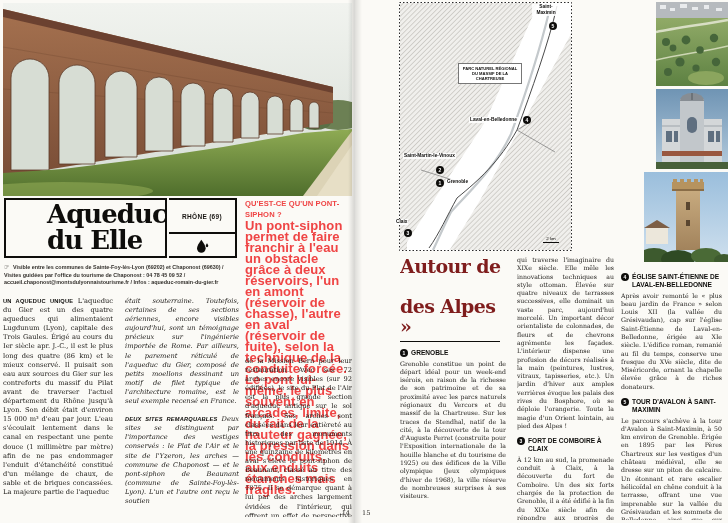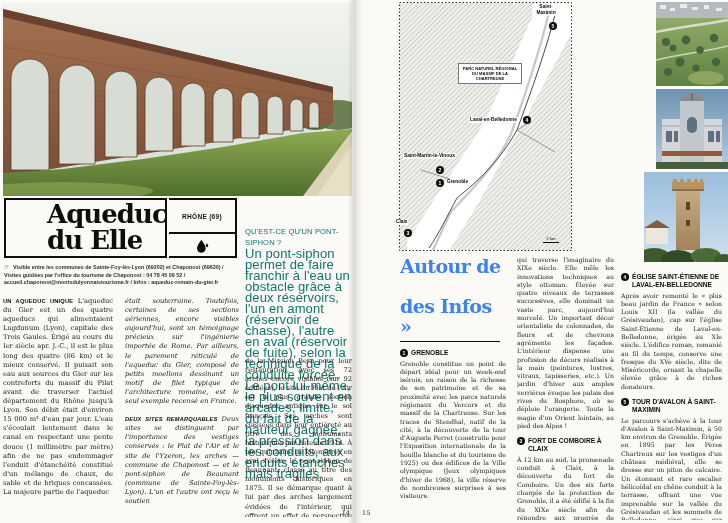--- a/index.html
+++ b/index.html
@@ -46,21 +46,21 @@
   }
   #lcol1 { left:3px;  width:110px; }
   #lcol2 { left:125px; width:114px;font-style:italic; }
   #lcol2 .para2 { margin-top:9px; }
   .lead {
     font-family:"Liberation Sans", sans-serif; font-weight:bold;
     font-size:5.7px; letter-spacing:0.2px; color:#0e0d0b;
   }
   .qa {
     position:absolute; left:245px; top:198px; width:107px;
-    font-family:"Liberation Sans", sans-serif; font-weight:normal; color:#0f766e;margin-top:28px;
+    font-family:"Liberation Sans", sans-serif; font-weight:bold; color:#ef4444;
   }
   .qa-head { font-size:7.6px; line-height:11px; letter-spacing:0.1px; }
   .qa-body { font-size:13px; line-height:11px; letter-spacing:0.1px; }
   #lcol3 { left:245px; top:357px; width:107px; height:160px; }
   .pagenum {
     position:absolute; top:509px; font-size:6.5px; color:#2a2825; font-family:"DejaVu Serif", serif;
   }
   #pn14 { left:330px; width:20px; text-align:right; }
   #pn15 { left:362px; }
   
@@ -92,21 +92,21 @@
   #mn2 { left:37px;  top:164px; }
   #mn1 { left:37px;  top:177px; }
   #mn3 { left:5px;   top:227px; }
   .scale {
     position:absolute; left:144px; top:234px; text-align:center;
     font-family:"Liberation Sans", sans-serif; font-size:4.4px; color:#0e0d0b;
   }
   .scalebar { width:16px; height:0; border-top:1px solid #0e0d0b; margin-top:1px; }
   
   .rtitle {
-    font-weight:bold; font-size:19px; line-height:20px; letter-spacing:-0.6px; color:#3b82f6;
+    font-weight:bold; font-size:19px; line-height:20px; letter-spacing:-0.6px; color:#7f1d1d;
   }
   .title-rule { border-bottom:1px solid #0e0d0b; width:100px; margin:5px 0 2px 0; }
   .rcol { position:absolute; overflow:hidden; }
   #rcol1 { left:400px; top:256px; width:106px; height:264px; }
   #rcol2 { left:517px; top:256px; width:97px;  height:264px; }
   #rcol3 { left:621px; top:266px; width:101px; height:254px; }
   .rbody { font-size:6.2px; line-height:8.3px; text-align:justify; color:#1c1a17; }
   .entry-head {
     display:flex; gap:3px; align-items:flex-start; margin:7px 0 2.5px 0;
     font-family:"Liberation Sans", sans-serif; font-weight:bold; font-size:6.6px; line-height:8px;
@@ -250,21 +250,21 @@
     <div class="scale">
       <span>2 km</span>
       <div class="scalebar"></div>
     </div>
   </div>
 
   <div class="rcol" id="rcol1">
     <div class="rtitle">
       <span>Autour de</span><br>
       <br>
-      <span>des Infos »</span>
+      <span>des Alpes »</span>
     </div>
     <div class="title-rule"></div>
     <div class="entry-head">
       <span class="numcircle">1</span>
       <span>GRENOBLE</span>
     </div>
     <div class="rbody">Grenoble constitue un point de départ idéal pour un week-end isérois, en raison de la richesse de son patrimoine et de sa proximité avec les parcs naturels régionaux du Vercors et du massif de la Chartreuse. Sur les traces de Stendhal, natif de la cité, à la découverte de la tour d'Auguste Perret (construite pour l'Exposition internationale de la houille blanche et du tourisme de 1925) ou des édifices de la Ville olympique (Jeux olympiques d'hiver de 1968), la ville réserve de nombreuses surprises à ses visiteurs.</div>
 
   </div>
 

